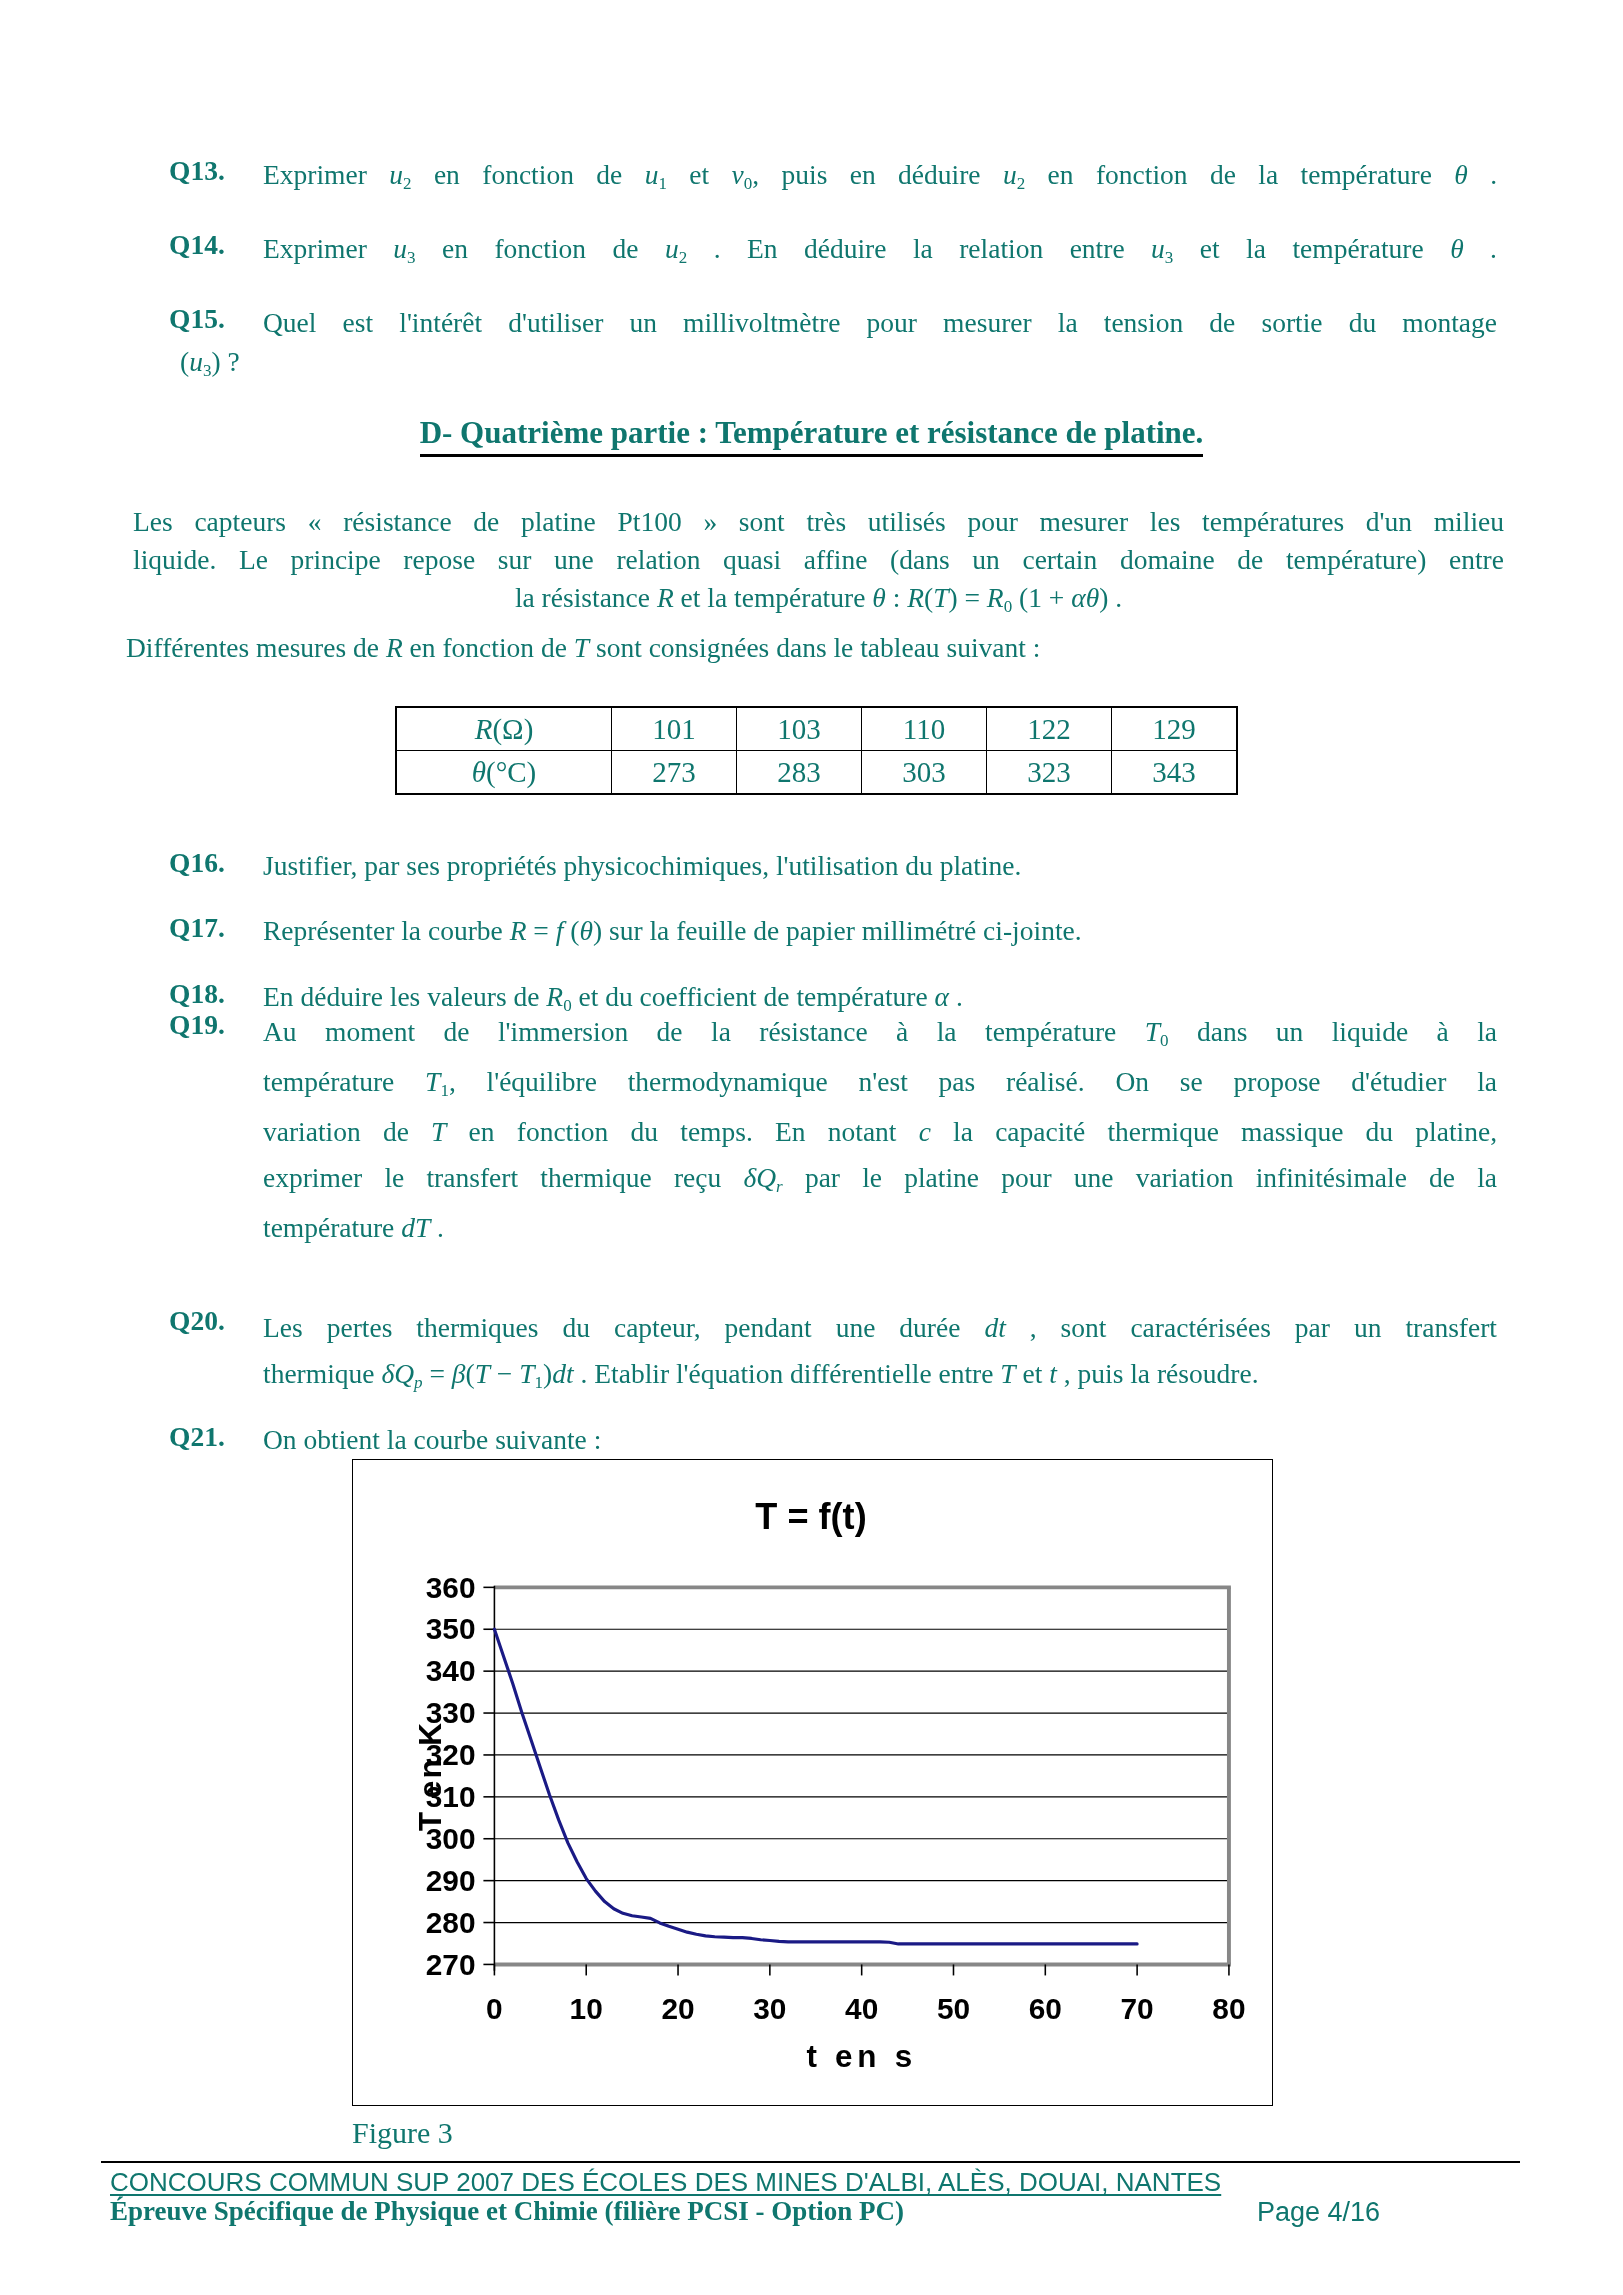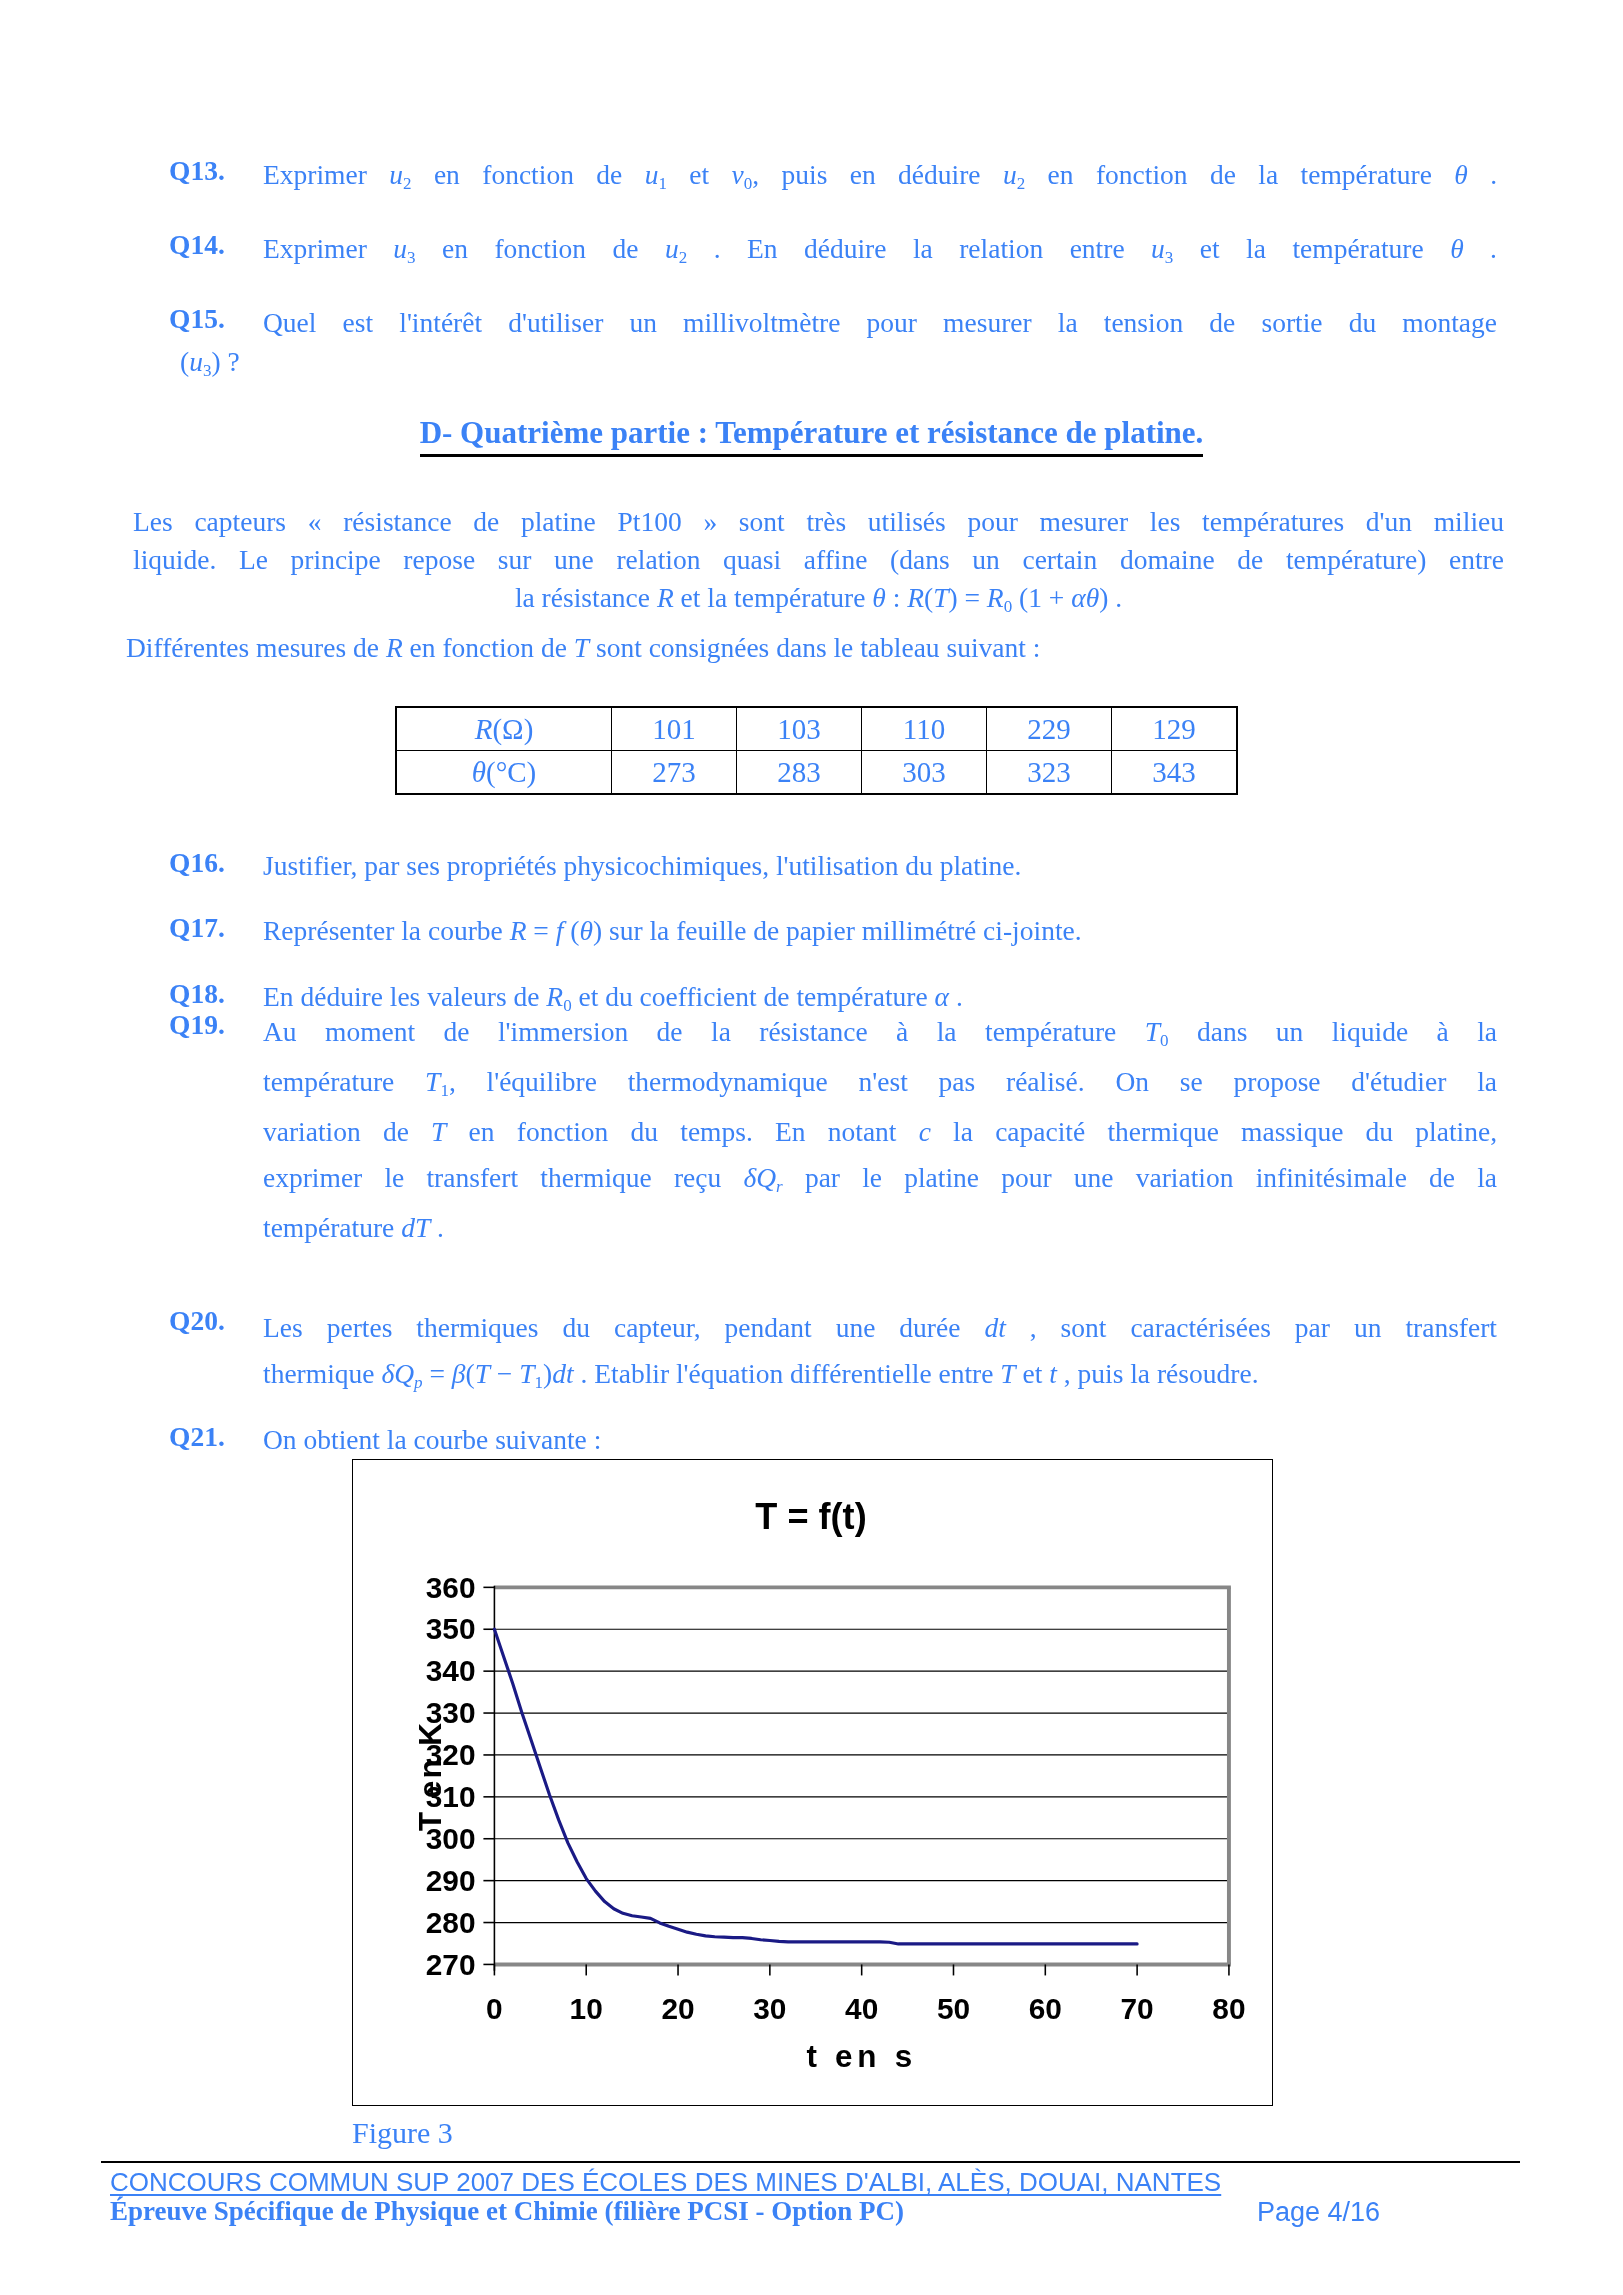--- a/index.html
+++ b/index.html
@@ -1,18 +1,18 @@
 <!DOCTYPE html>
 <html style="font-size:12.6px"><head>
 <meta charset="utf-8">
 <style>
   html,body{margin:0;padding:0;background:#e8e8e8;}
   .page{
     position:relative;width:1624px;height:2295px;background:#ffffff;
-    font-family:"Liberation Serif",serif;color:#3b82f6;overflow:hidden;
+    font-family:"Liberation Serif",serif;color:#0f766e;overflow:hidden;
   }
   .q{position:absolute;left:169px;width:1328px;font-size:27.5px;}
   .q .q-label{position:absolute;left:0;top:0;font-weight:bold;}
   .q .q-body{margin-left:94px;}
   .lh50 .tline{line-height:39px;}
   .lh48 .tline{line-height:38px;}
   .lh59 .tline{line-height:46px;}
   .tline{white-space:normal;}
   .jl{text-align:justify;text-align-last:justify;}
   .it{font-style:italic;}
@@ -98,21 +98,21 @@
       <div class="tline"><span>Différentes mesures de </span><span class="it">R</span><span> en fonction de </span><span class="it">T</span><span> sont consignées dans le tableau suivant :</span></div>
     </div>
 
   <table class="data">
     <tbody>
         <tr>
       <th class="c0"><span class="it">R</span><span>(Ω)</span></th>
       <td class="cv">101</td>
       <td class="cv">103</td>
       <td class="cv">110</td>
-      <td class="cv">229</td>
+      <td class="cv">122</td>
       <td class="cv">129</td>
     </tr>
     <tr>
       <th class="c0"><span class="it">θ</span><span>(°C)</span></th>
       <td class="cv">273</td>
       <td class="cv">283</td>
       <td class="cv">303</td>
       <td class="cv">323</td>
       <td class="cv">343</td>
     </tr>

